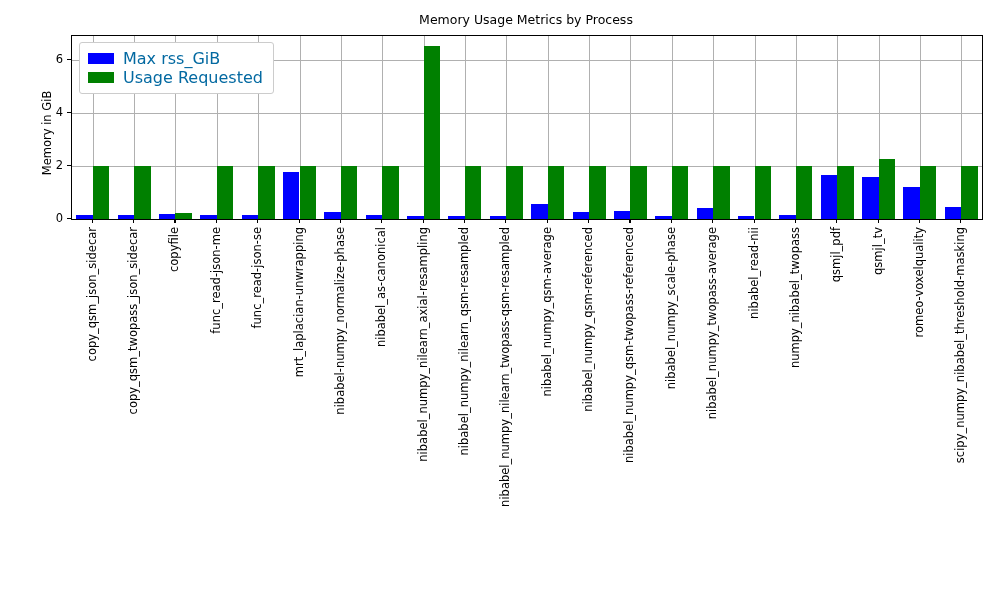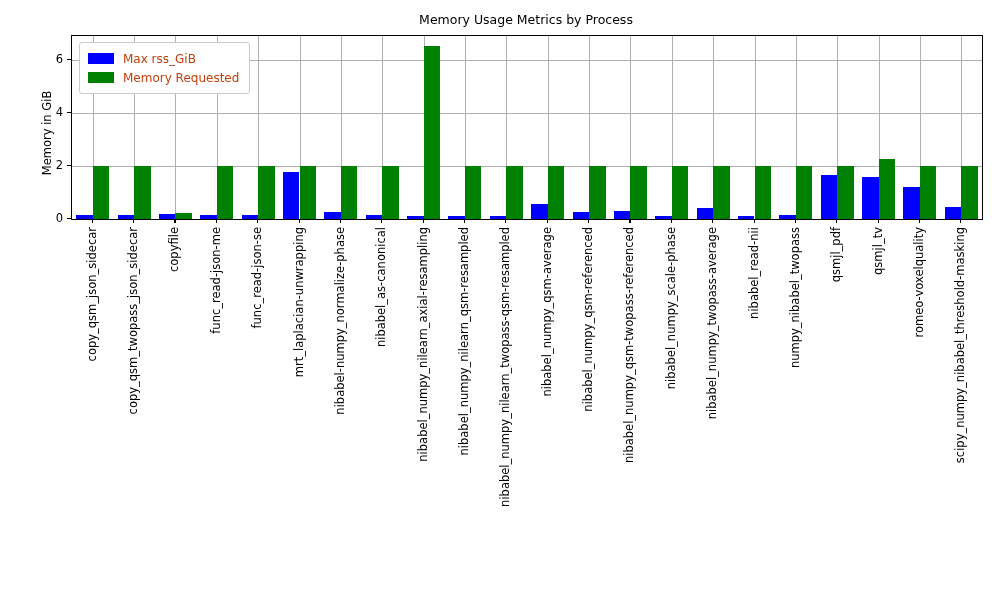--- a/index.html
+++ b/index.html
@@ -163,22 +163,22 @@
     align-items: center;
     height: 19px;
   }
   .legend-swatch {
     width: 26px;
     height: 11px;
     margin-right: 9px;
     flex: none;
   }
   .legend-text {
-    font-size: 12px;
-    color: #c2410c;
+    font-size: 16px;
+    color: #0369a1;
     white-space: nowrap;
   }
 </style>
 </head>
 <body>
 
 <div id="figure">
 
   <div id="chart-title">Memory Usage Metrics by Process</div>
 
@@ -365,17 +365,17 @@
       </div>
   </div>
 
   <div id="legend">
     <div class="legend-row">
       <span class="legend-swatch" style="background: rgb(0, 0, 255);"></span>
       <span class="legend-text">Max rss_GiB</span>
     </div>
     <div class="legend-row">
       <span class="legend-swatch" style="background: rgb(0, 128, 0);"></span>
-      <span class="legend-text">Memory Requested</span>
+      <span class="legend-text">Usage Requested</span>
     </div>
   </div>
 
 </div>
 
 </body></html>

